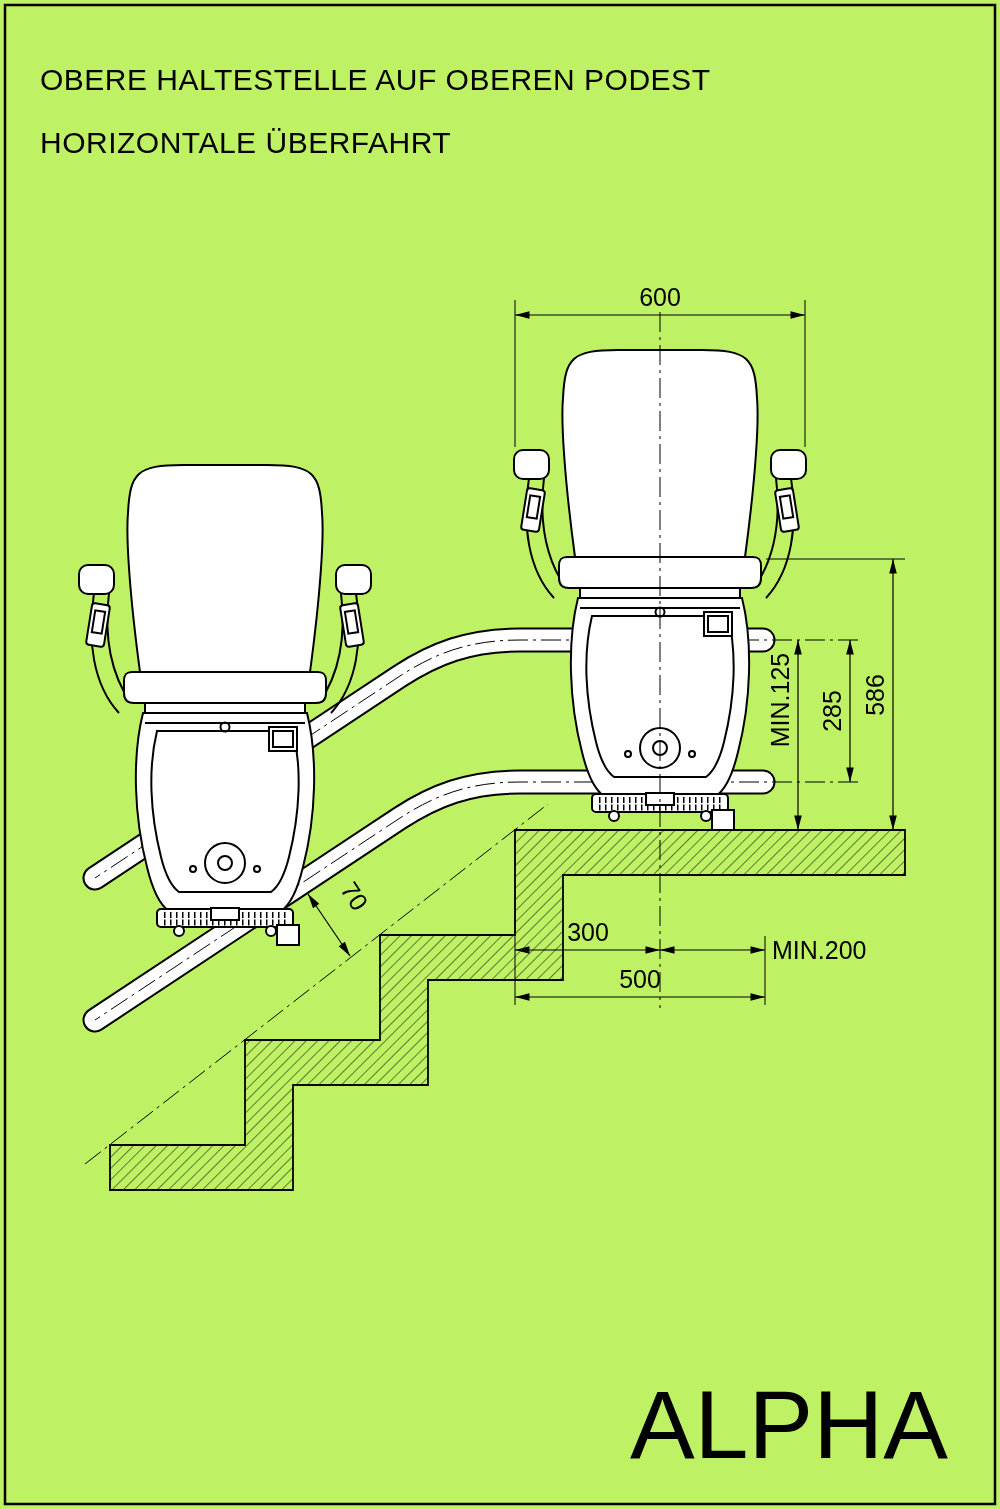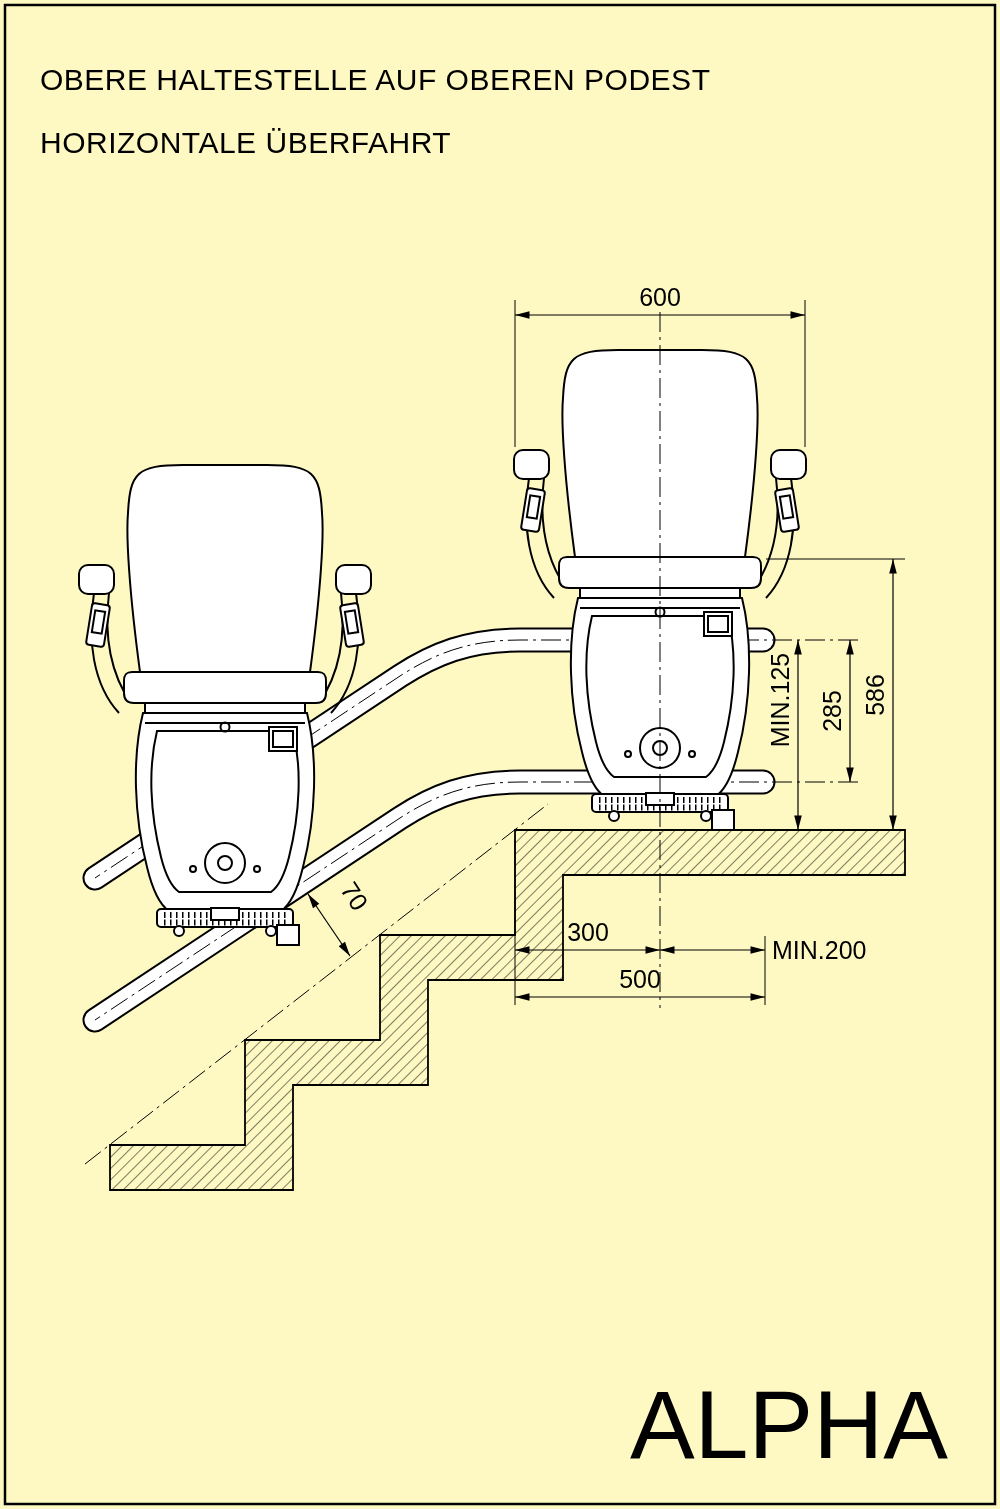--- a/index.html
+++ b/index.html
@@ -1,16 +1,16 @@
 <!DOCTYPE html>
 <html><head>
 <meta charset="utf-8">
 <style>
   html,body{margin:0;padding:0;background:#ffffff;}
-  .page{width:1000px;height:1509px;position:relative;background:#fef9c3;}
+  .page{width:1000px;height:1509px;position:relative;background:#bef264;}
   svg{display:block;}
   text{font-family:"Liberation Sans", sans-serif;fill:#000;stroke:none;}
   .t-title{font-size:30px;letter-spacing:.5px;}
   .t-dim{font-size:25px;}
   .t-brand{font-size:97px;}
   .thin{stroke:#000;stroke-width:1;fill:none;}
   .dim{stroke:#000;stroke-width:1.2;fill:none;}
   .dashdot{stroke:#000;stroke-width:1;fill:none;stroke-dasharray:20 5 3 5;}
 </style>
 </head>

